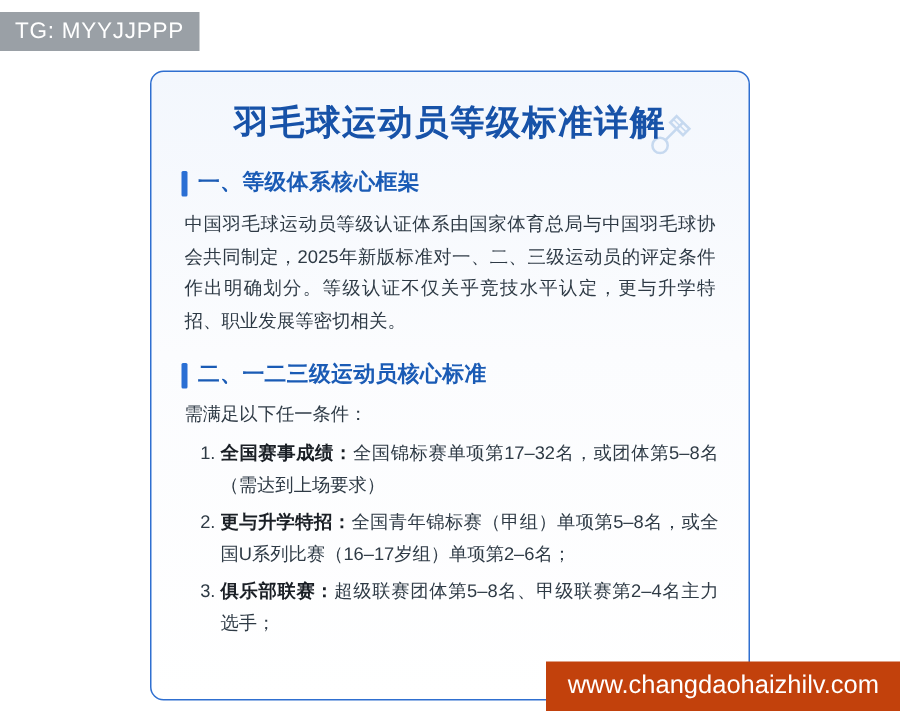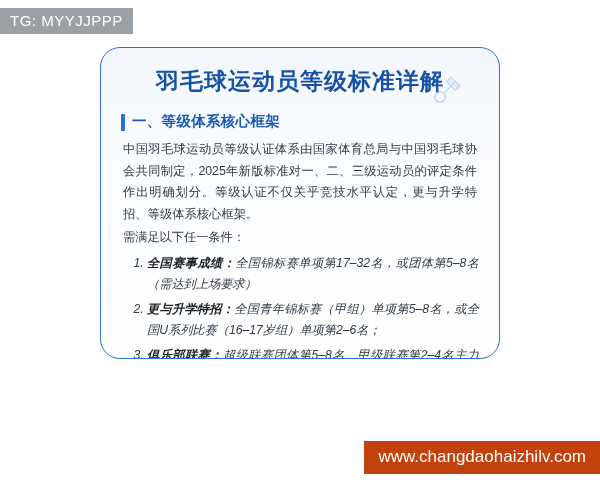--- a/index.html
+++ b/index.html
@@ -41,24 +41,24 @@
     font-family: Liberation Sans, sans-serif;
     z-index: 5;
   }
 
   
   .card {
     position: absolute;
     left: 100px;
     top: 47px;
     width: 400px;
-    height: 312px;
+    height: 420px;
     background: linear-gradient(180deg, #f3f7fd 0%, #fbfcfe 45%, #ffffff 100%);
     border: 1px solid #2f6fd0;
-    border-radius: 20px;
+    border-radius: 9px;
     box-sizing: border-box;
     overflow: hidden;
   }
   .card-inner {
     padding: 14px 20px 10px 20px;
   }
 
   .doc-title {
     text-align: center;
     color: #1752a8;
@@ -136,21 +136,20 @@
   ol.items {
     margin: 0;
     padding-left: 26px;
     color: #2e3a45;
     font-size: 12.2px;
     line-height: 1.72;
   }
   ol.items > li {
     margin-bottom: 4px;
     text-align: justify;
-    font-style: italic;
   }
   ol.items > li b {
     color: #1a1f25;
   }
 </style>
 </head>
 <body>
 
 <div class="tg-tag">TG: MYYJJPPP</div>
 
@@ -163,22 +162,26 @@
       <path d="M26 4 L36 14 L31 19 L21 9 Z" fill="none" stroke="#8fb4e0" stroke-width="2"></path>
       <path d="M24 7 L33 16" stroke="#8fb4e0" stroke-width="1.2"></path>
     </svg>
 
     <div class="doc-title">羽毛球运动员等级标准详解</div>
 
     <div class="sec-head">
       <span class="sec-bar"></span>
       <span class="sec-title">一、等级体系核心框架</span>
     </div>
-    <p class="para">中国羽毛球运动员等级认证体系由国家体育总局与中国羽毛球协会共同制定，2025年新版标准对一、二、三级运动员的评定条件作出明确划分。等级认证不仅关乎竞技水平认定，更与升学特招、等级体系核心框架。</p>
+    <p class="para">中国羽毛球运动员等级认证体系由国家体育总局与中国羽毛球协会共同制定，2025年新版标准对一、二、三级运动员的评定条件作出明确划分。等级认证不仅关乎竞技水平认定，更与升学特招、职业发展等密切相关。</p>
 
+    <div class="sec-head">
+      <span class="sec-bar"></span>
+      <span class="sec-title">二、一二三级运动员核心标准</span>
+    </div>
 
 
     <div class="cond-lead">需满足以下任一条件：</div>
 
     <ol class="items">
       <li><b>全国赛事成绩：</b><span>全国锦标赛单项第17–32名，或团体第5–8名（需达到上场要求）</span></li>
       <li><b>更与升学特招：</b><span>全国青年锦标赛（甲组）单项第5–8名，或全国U系列比赛（16–17岁组）单项第2–6名；</span></li>
       <li><b>俱乐部联赛：</b><span>超级联赛团体第5–8名、甲级联赛第2–4名主力选手；</span></li>
 
     </ol>

